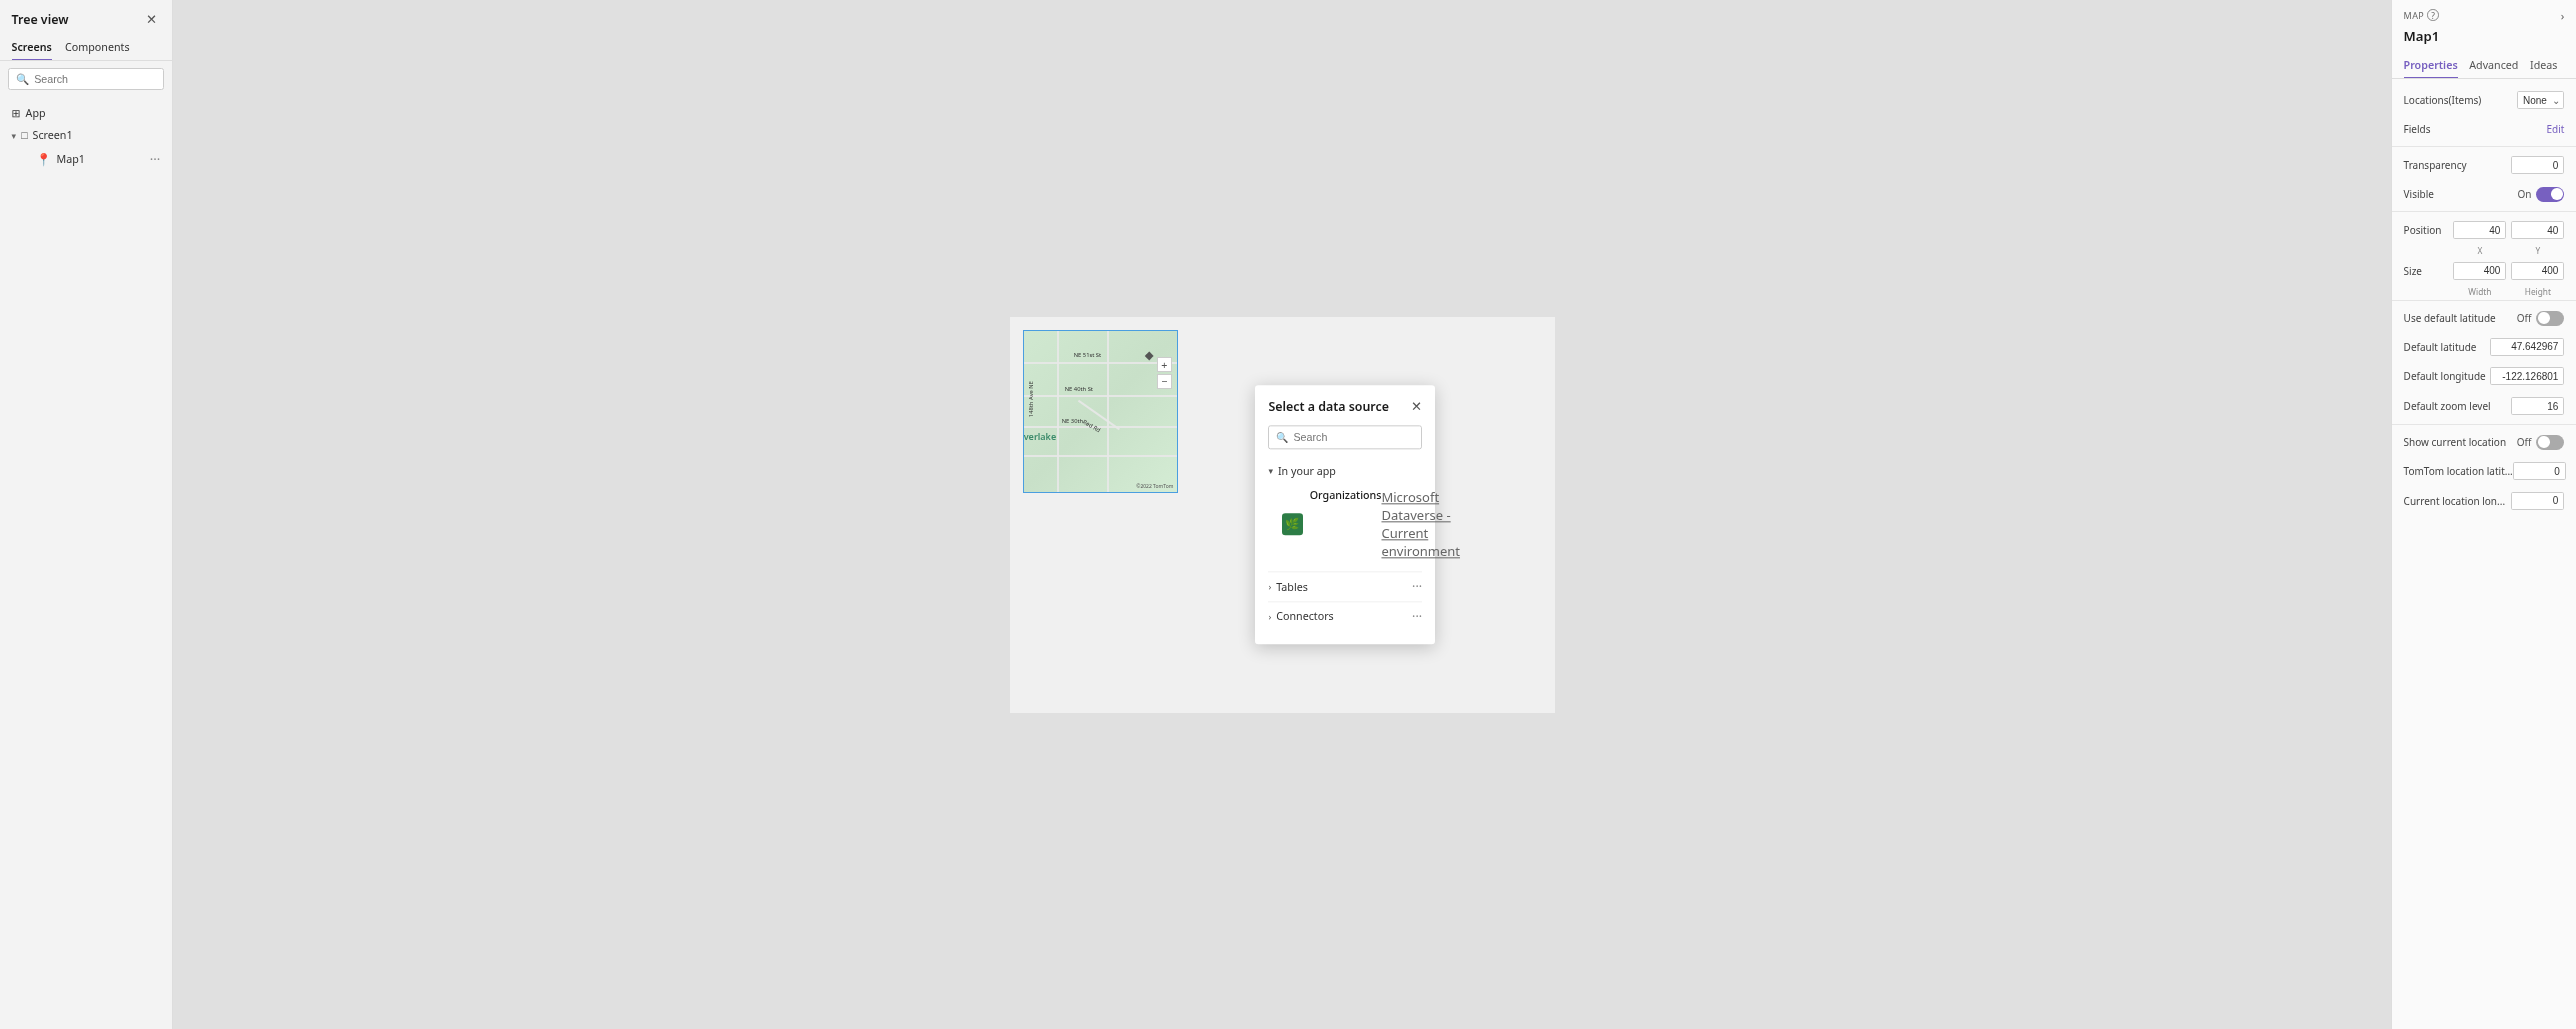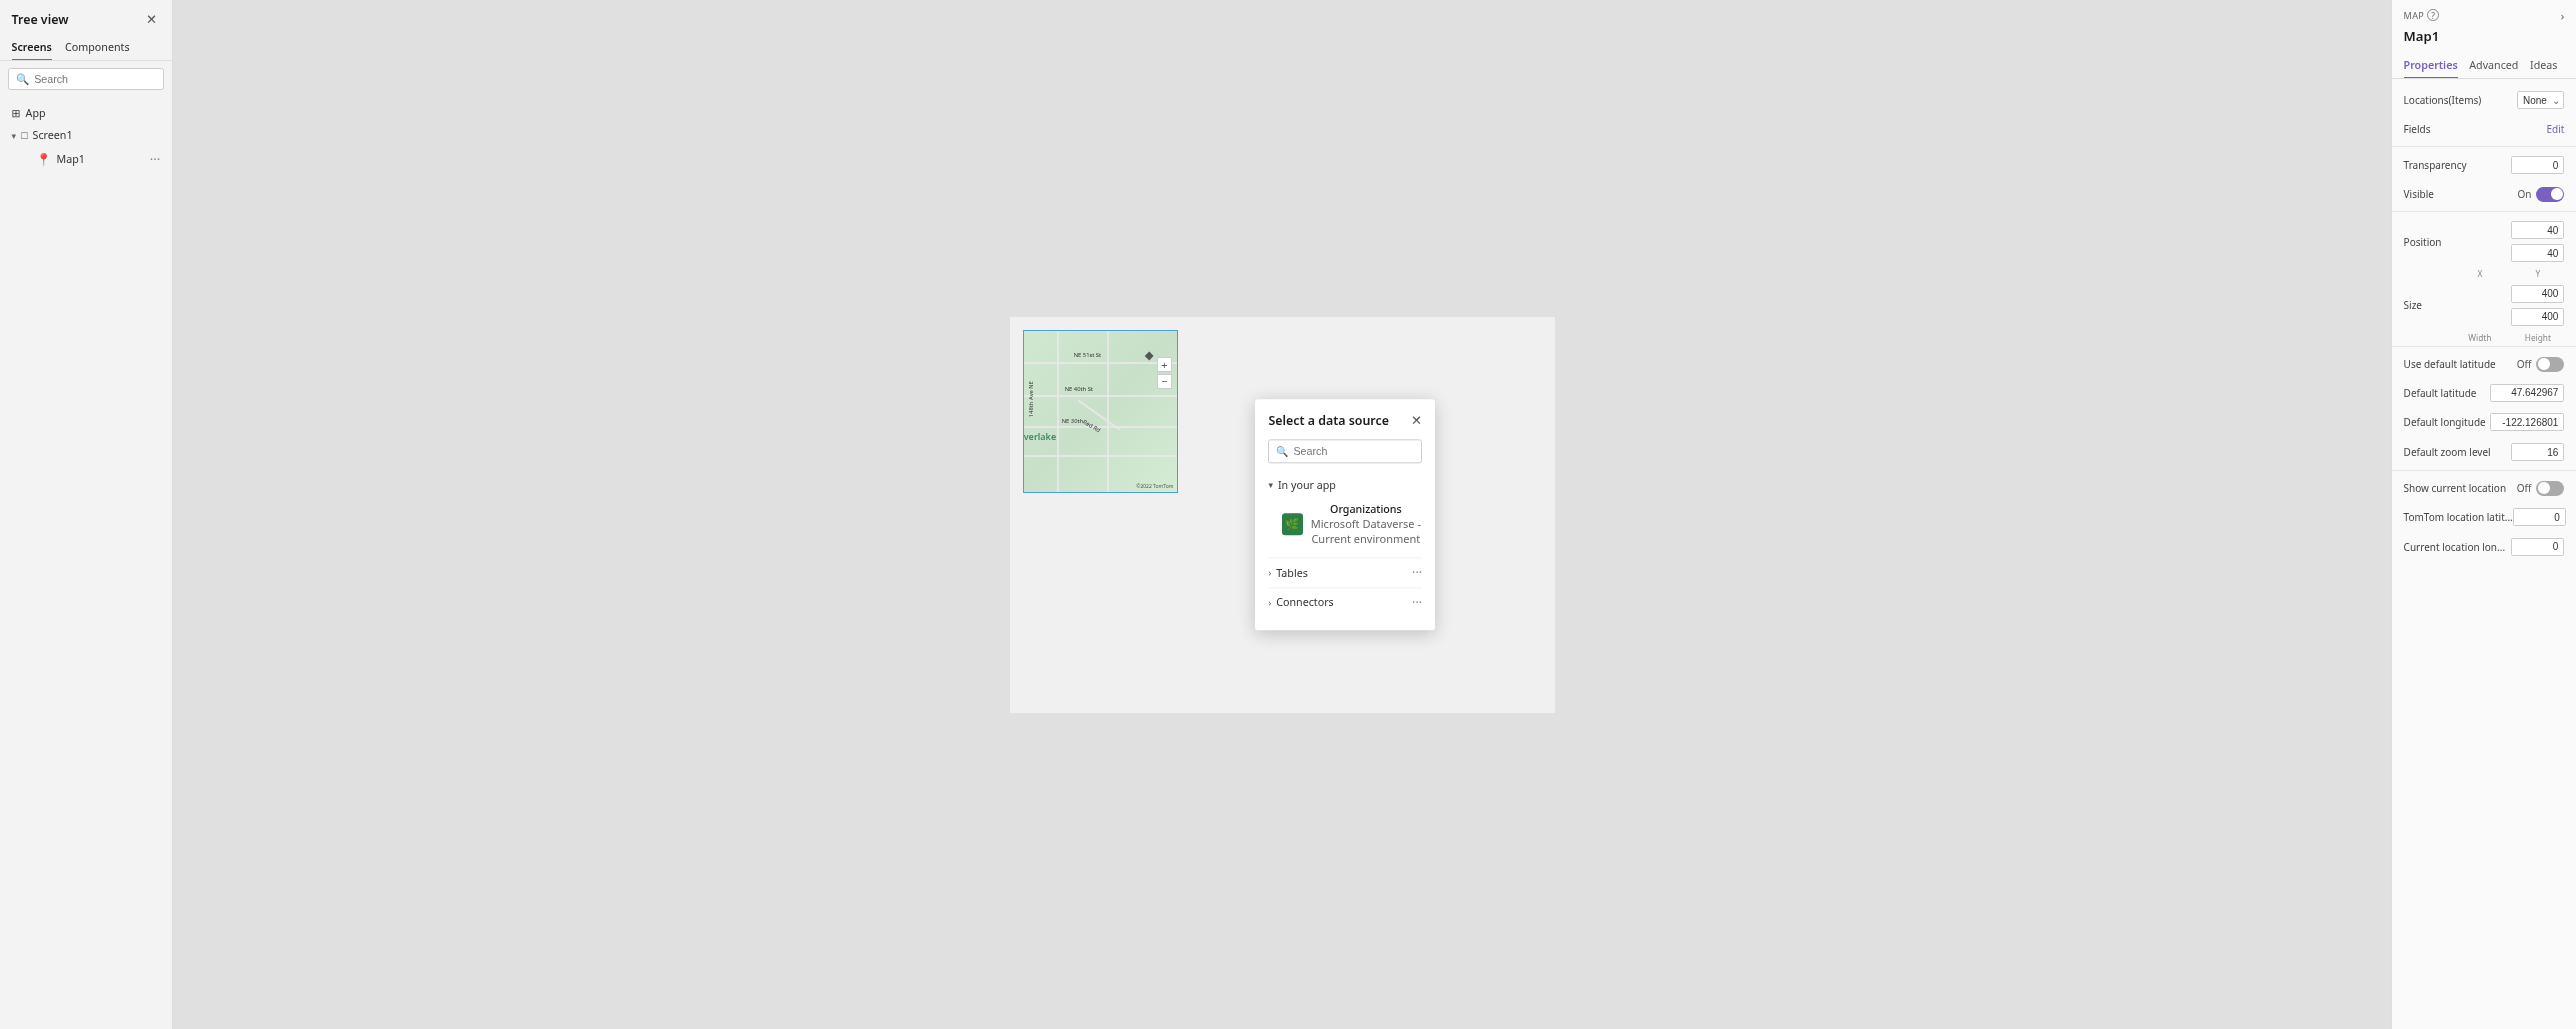--- a/index.html
+++ b/index.html
@@ -229,31 +229,31 @@
       border-radius: 3.3px;
       display: flex;
       align-items: center;
       justify-content: center;
       color: white;
       font-size: 10.7px;
       flex-shrink: 0;
     }
     .org-details {
       display: flex;
-      flex-direction: column;
-      text-align: center;
+      flex-direction: row;
     }
     .org-name {
       font-size: 10.7px;
       color: #1a1a1a;
       font-weight: 500;
     }
     .org-sub {
-      font-size: 11px;
+      font-size: 13px;
       color: #666;
+      text-decoration: underline;
     }
     .dialog-row {
       display: flex;
       align-items: center;
       justify-content: space-between;
       padding: 5.8px 0;
       border-top: 0.8px solid #f0f0f0;
       cursor: pointer;
     }
     .dialog-row-left {
@@ -413,21 +413,20 @@
     .edit-link {
       color: #7760c0;
       font-size: 10px;
       cursor: pointer;
       text-decoration: none;
     }
     .xy-row {
       display: flex;
       gap: 5px;
       align-items: center;
-      flex-direction: column;
     }
     .size-labels {
       display: flex;
       gap: 5px;
       padding: 0 11.6px;
       justify-content: flex-end;
     }
     .size-label-item {
       font-size: 8.3px;
       color: #888;

